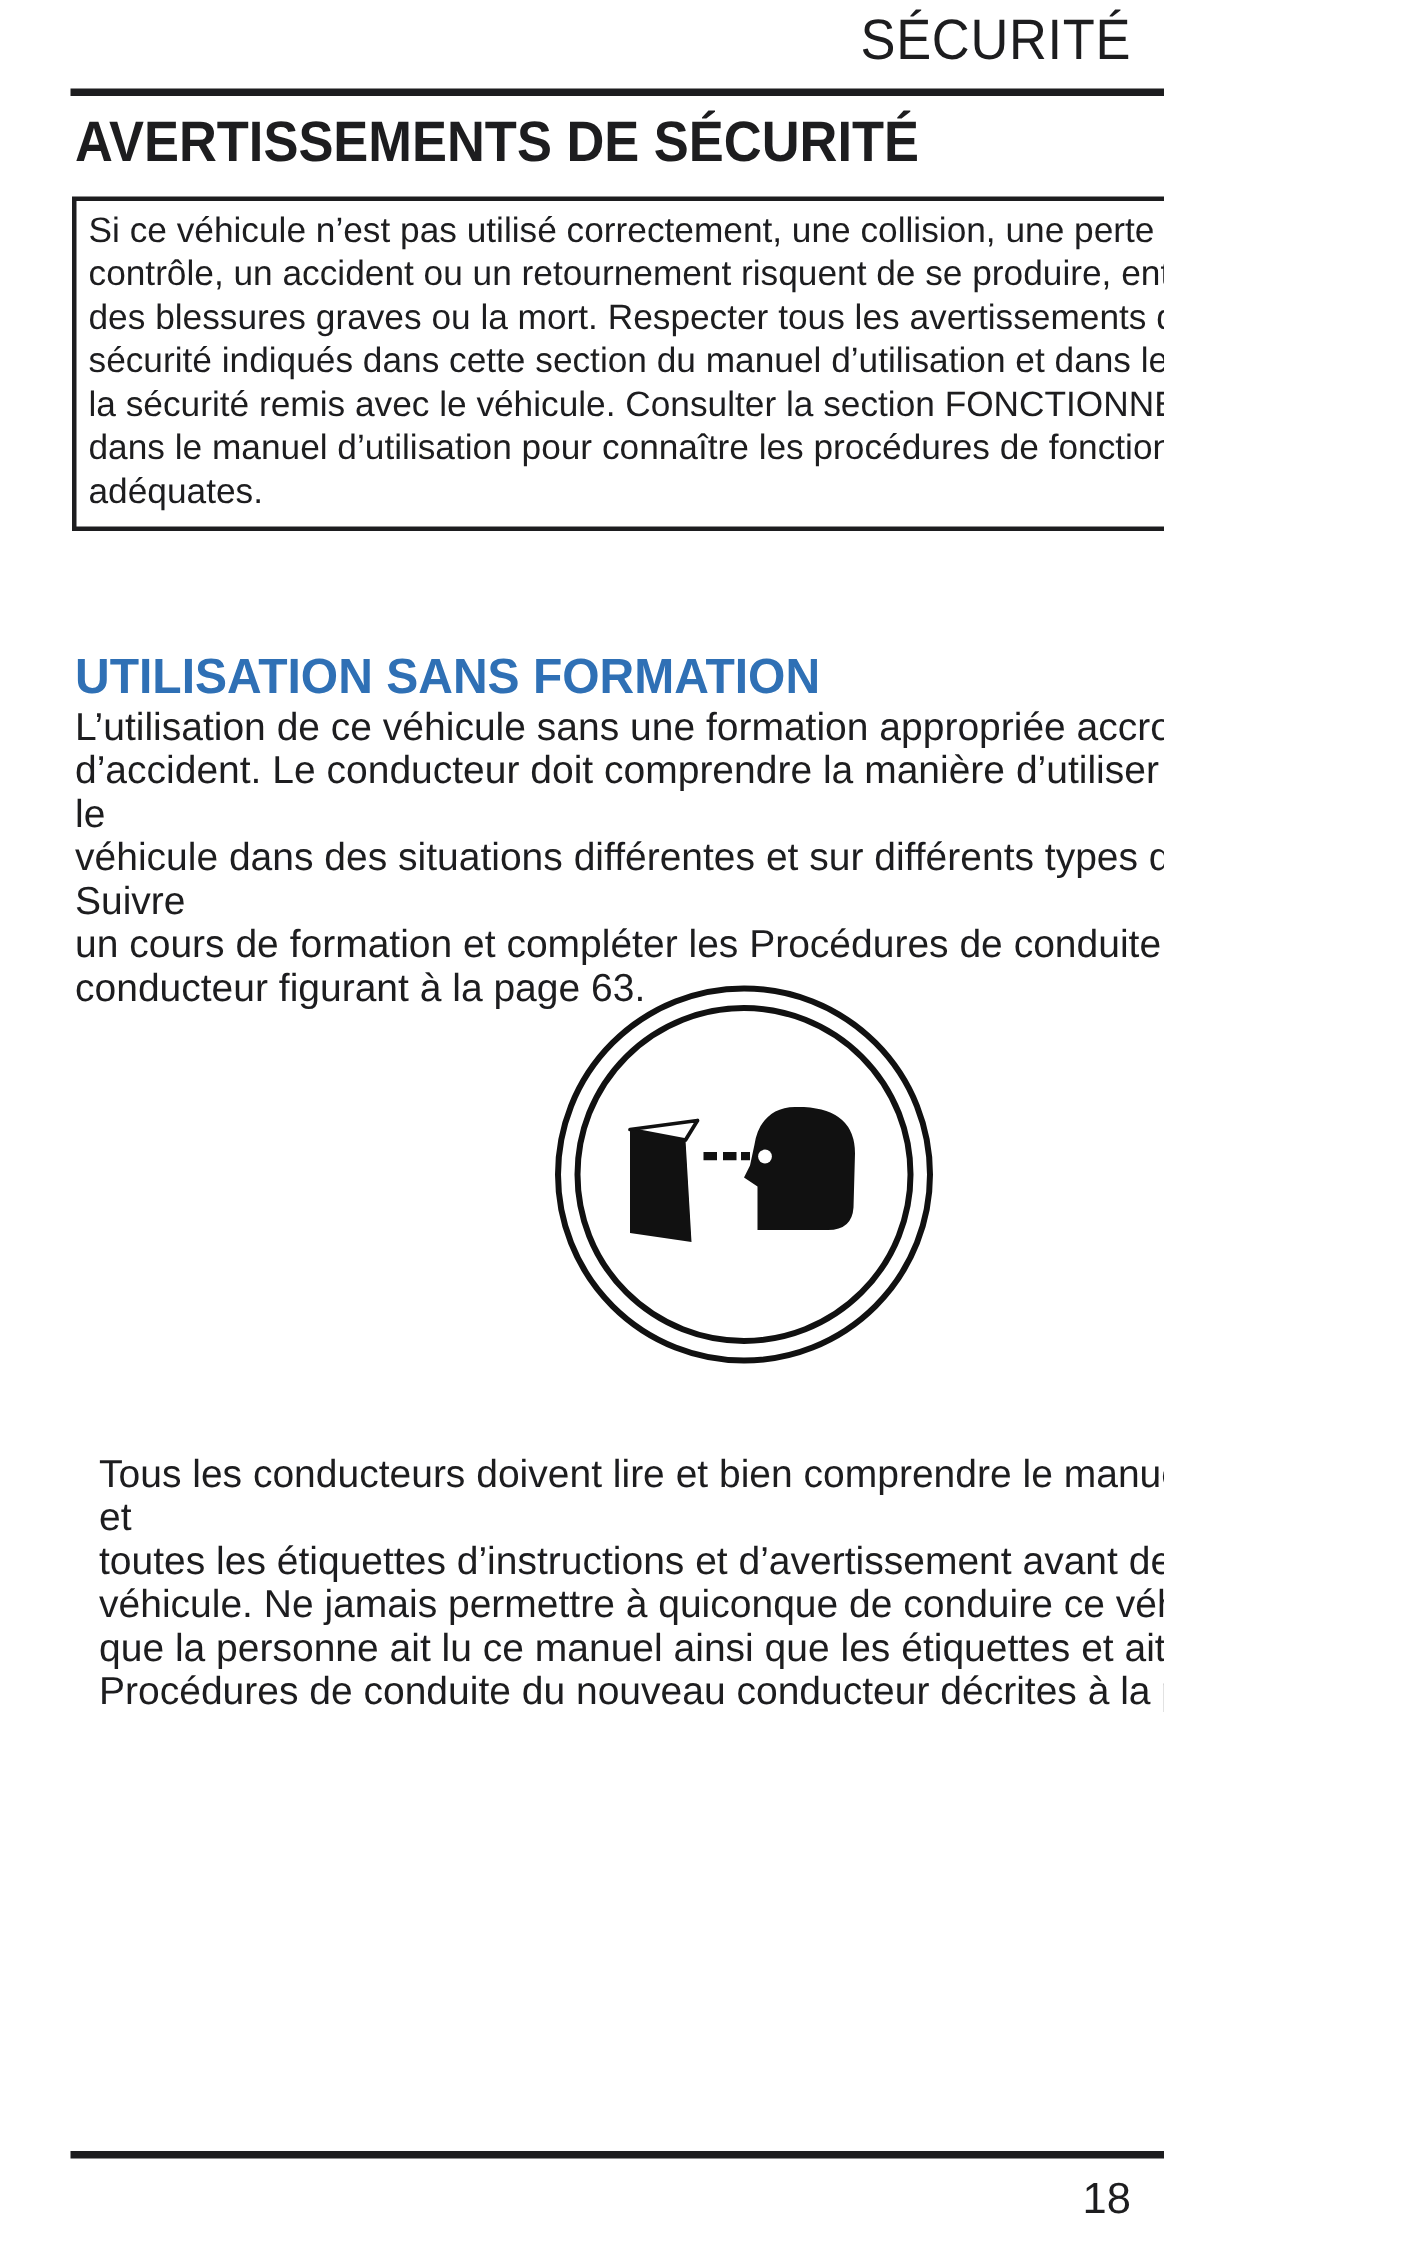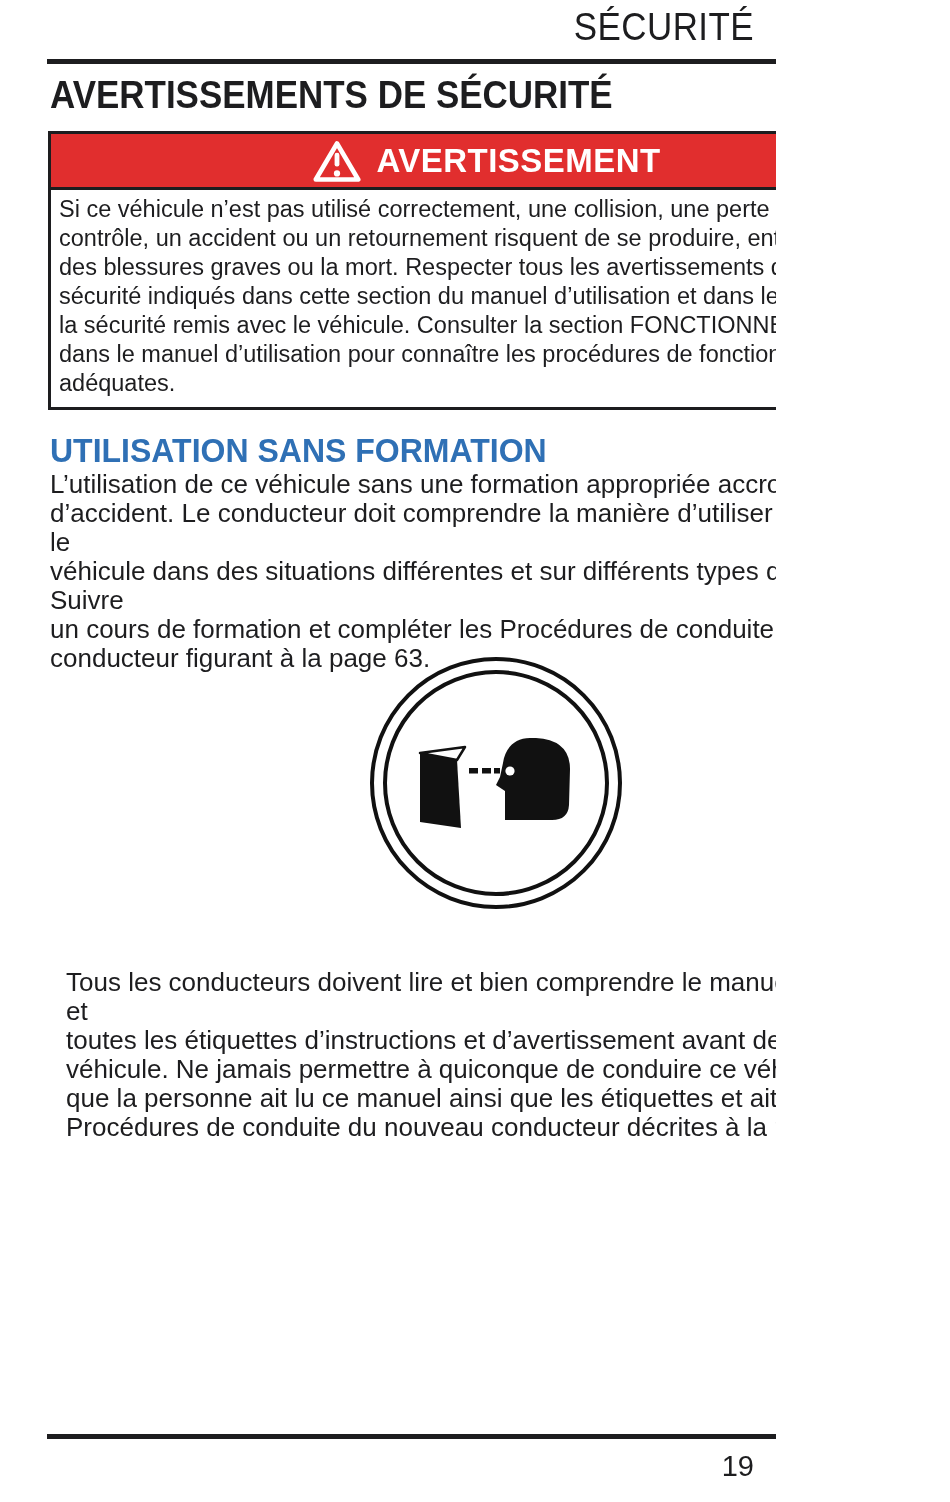--- a/index.html
+++ b/index.html
@@ -74,30 +74,20 @@
 <body>
 
 <div class="page">
 
   <div class="sec-label">SÉCURITÉ</div>
   <div class="rule rule-top"></div>
 
   <h1 class="page-title" style="margin:0;">AVERTISSEMENTS DE SÉCURITÉ</h1>
 
   <div class="warnbox">
-    <div class="warn-banner">
-      <span style="display:inline-flex;">
-        <svg width="48" height="44" viewBox="0 0 52 46" aria-hidden="true">
-          <polygon points="26,4 49,43 3,43" fill="none" stroke="#ffffff" stroke-width="5" stroke-linejoin="round"></polygon>
-          <rect x="23.4" y="14" width="5.2" height="15" rx="2.4" fill="#ffffff"></rect>
-          <circle cx="26" cy="36.5" r="3.4" fill="#ffffff"></circle>
-        </svg>
-      </span>
-      <span class="warn-banner-label">AVERTISSEMENT</span>
-    </div>
     <div class="warn-body">Si ce véhicule n’est pas utilisé correctement, une collision, une perte de
 contrôle, un accident ou un retournement risquent de se produire, entraînant
 des blessures graves ou la mort. Respecter tous les avertissements de
 sécurité indiqués dans cette section du manuel d’utilisation et dans le DVD sur
 la sécurité remis avec le véhicule. Consulter la section FONCTIONNEMENT
 dans le manuel d’utilisation pour connaître les procédures de fonctionnement
 adéquates.</div>
   </div>
 
   <h2 class="sec-heading" style="margin:0;">UTILISATION SANS FORMATION</h2>
@@ -138,15 +128,15 @@
     </span>
   </div>
 
   <p class="para para-2" style="margin:16px;">Tous les conducteurs doivent lire et bien comprendre le manuel d’utilisation et
 toutes les étiquettes d’instructions et d’avertissement avant de conduire le
 véhicule. Ne jamais permettre à quiconque de conduire ce véhicule, à moins
 que la personne ait lu ce manuel ainsi que les étiquettes et ait effectué les
 Procédures de conduite du nouveau conducteur décrites à la page 63.</p>
 
   <div class="rule rule-bottom"></div>
-  <div class="page-number">19</div>
+  <div class="page-number">18</div>
 
 </div>
 
 </body></html>

